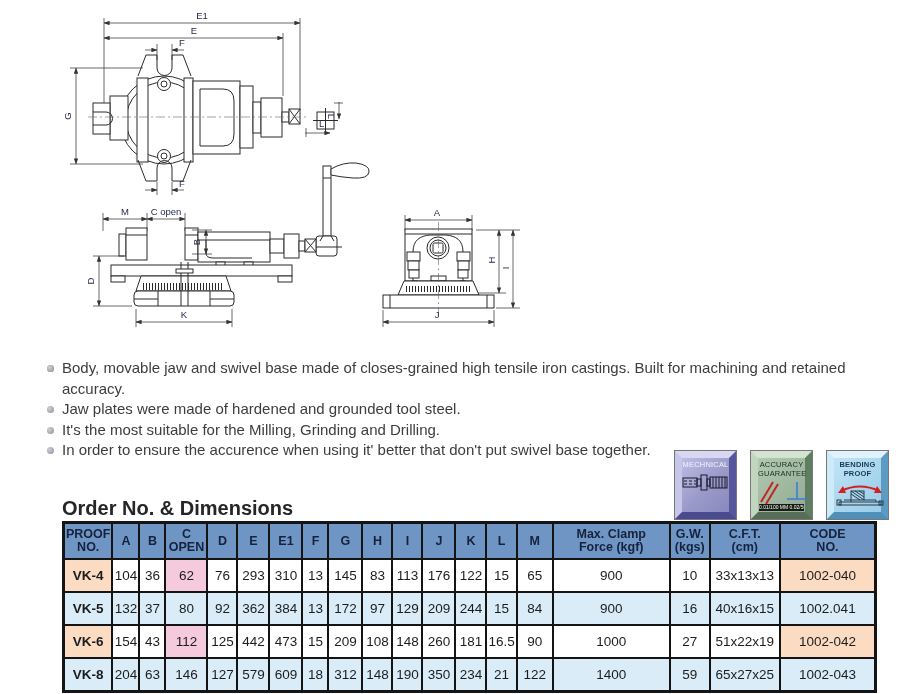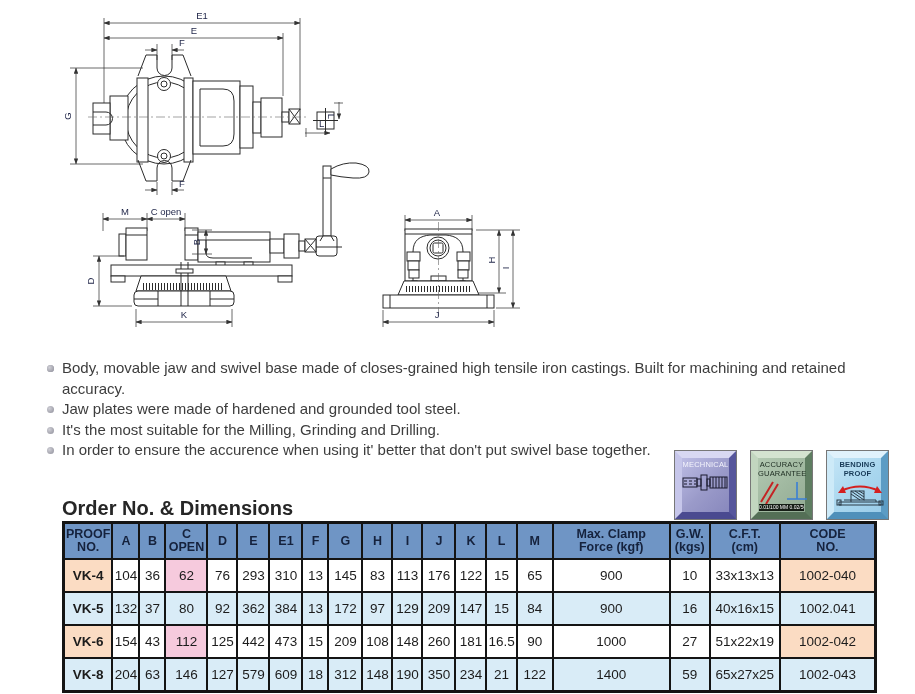--- a/index.html
+++ b/index.html
@@ -392,21 +392,21 @@
           <td>37</td>
           <td class="c-open">80</td>
           <td>92</td>
           <td>362</td>
           <td>384</td>
           <td>13</td>
           <td>172</td>
           <td>97</td>
           <td>129</td>
           <td>209</td>
-          <td>147</td>
+          <td>244</td>
           <td>15</td>
           <td>84</td>
           <td>900</td>
           <td>16</td>
           <td>40x16x15</td>
           <td class="c-code">1002.041</td>
         </tr>
         <tr>
           <td class="c-order">VK-6</td>
           <td>154</td>

